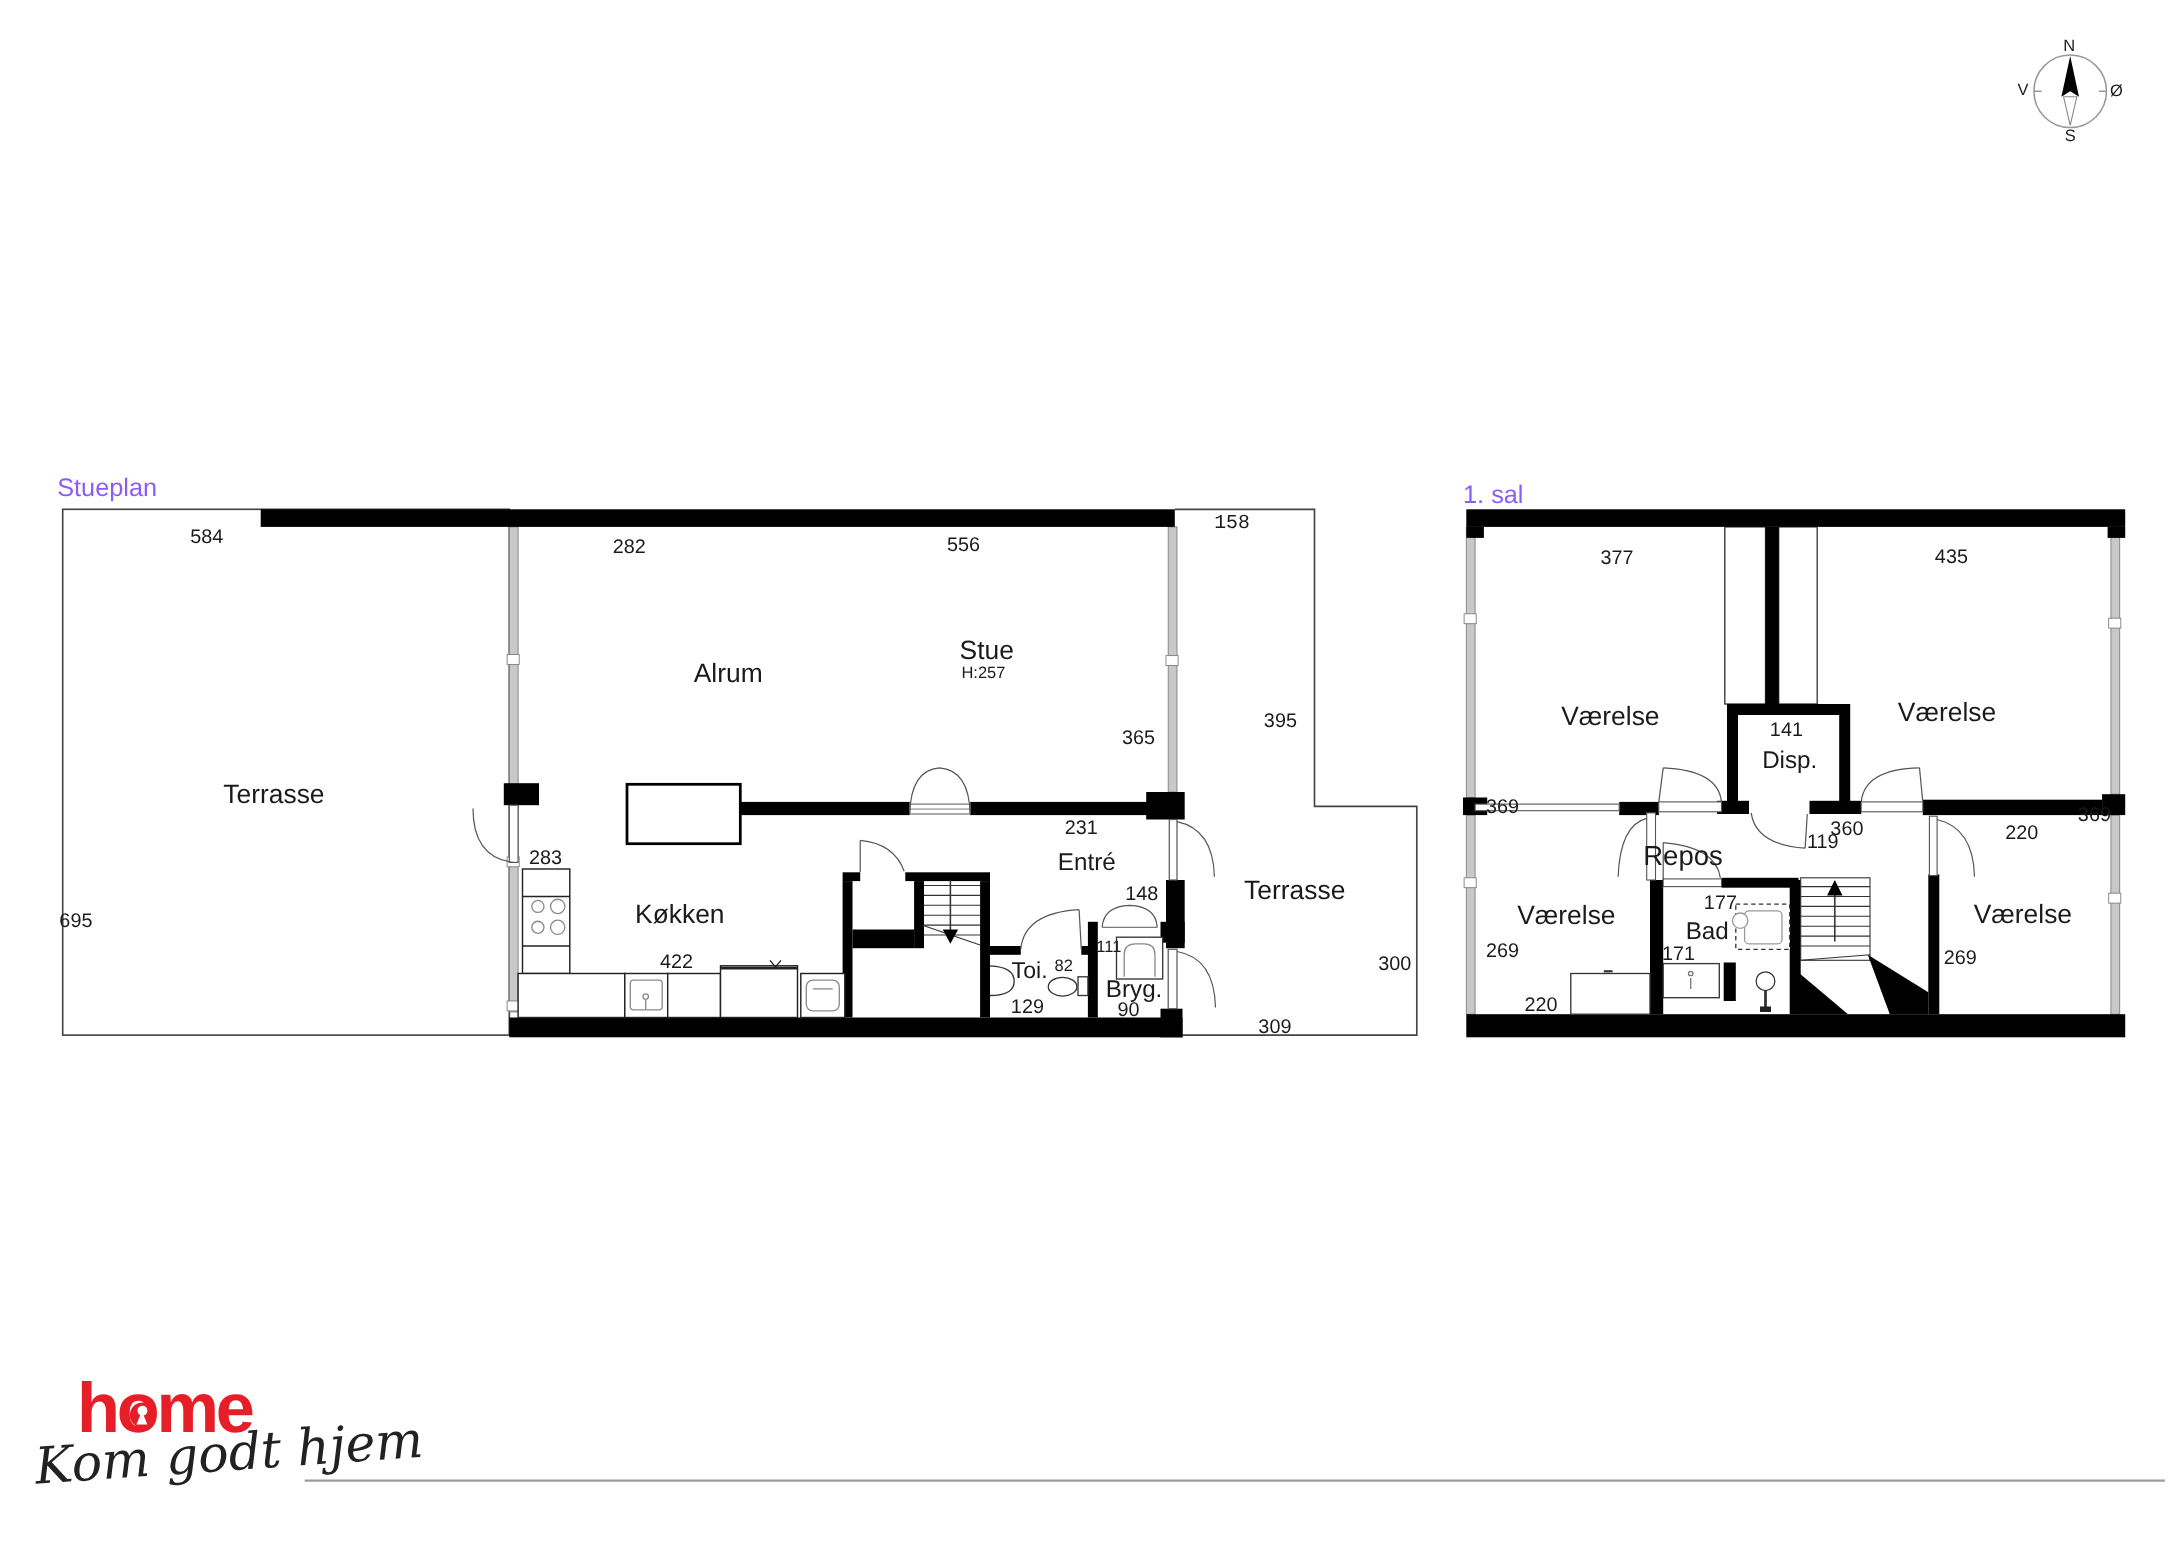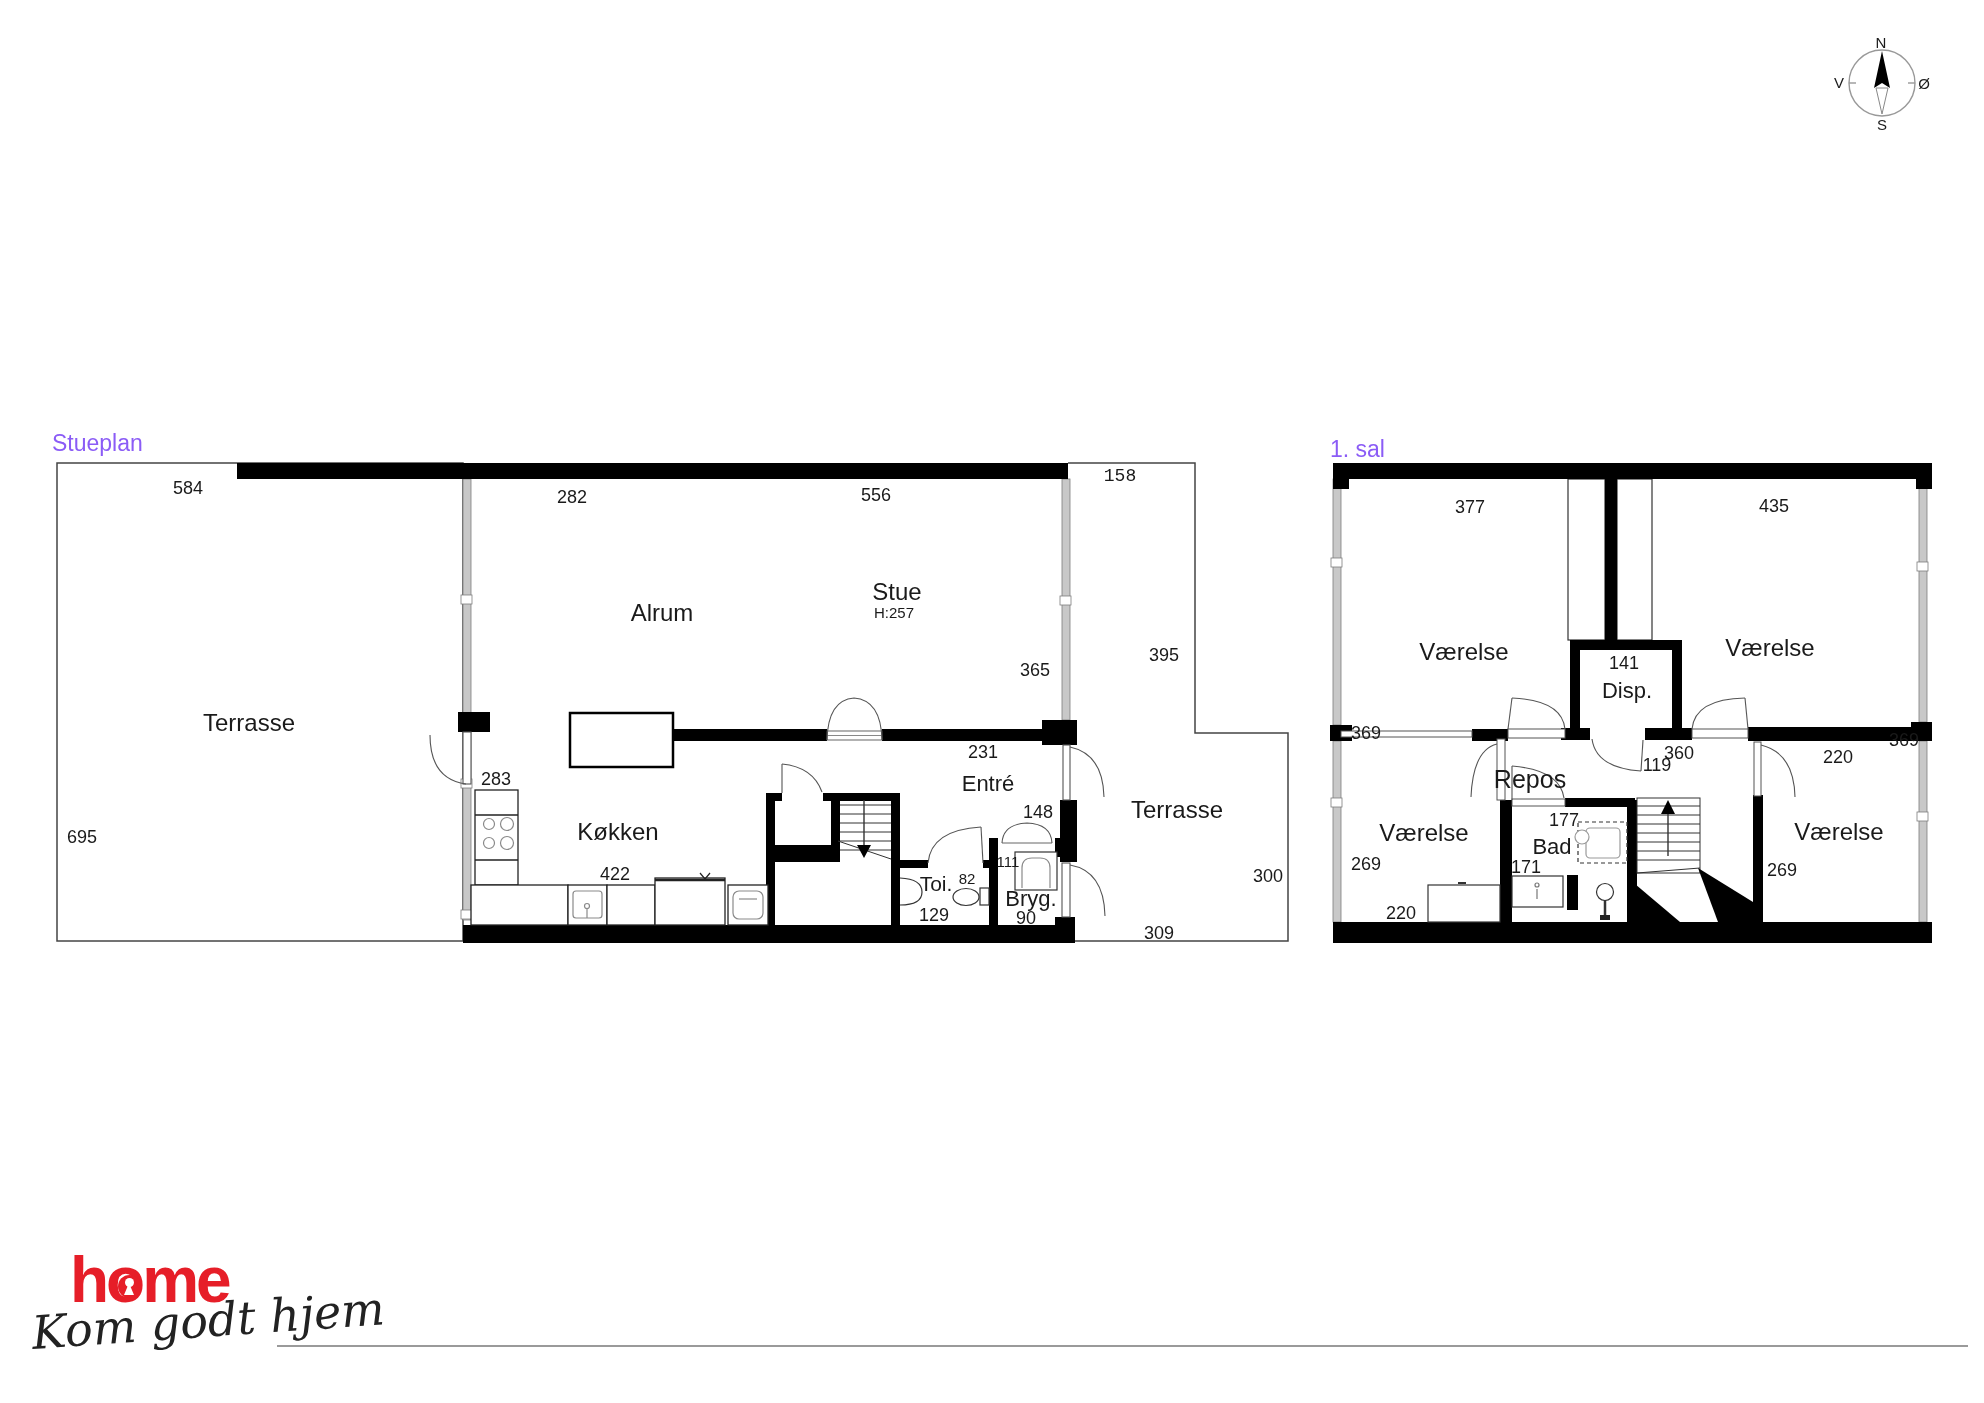--- a/index.html
+++ b/index.html
@@ -241,21 +241,21 @@
   <span class="lbl room" style="left:618px;top:832px;">Køkken</span>
   <span class="lbl" style="left:936px;top:883px;font-size:21px;">Toi.</span>
   <span class="lbl mid" style="left:988px;top:784px;">Entré</span>
   <span class="lbl mid" style="left:1031px;top:899px;">Bryg.</span>
   <span class="lbl room" style="left:1177px;top:810px;">Terrasse</span>
 
   <span class="lbl" style="left:188px;top:488px;">584</span>
   <span class="lbl" style="left:572px;top:497px;">282</span>
   <span class="lbl" style="left:876px;top:495px;">556</span>
   <span class="lbl" style="left:1120px;top:476px;font-family:Liberation Mono, monospace;">158</span>
-  <span class="lbl" style="left:82px;top:837px;">695</span>
+  <span class="lbl" style="left:69px;top:837px;">695</span>
   <span class="lbl" style="left:1035px;top:670px;">365</span>
   <span class="lbl" style="left:1164px;top:655px;">395</span>
   <span class="lbl" style="left:496px;top:779px;">283</span>
   <span class="lbl" style="left:615px;top:874px;">422</span>
   <span class="lbl" style="left:983px;top:752px;">231</span>
   <span class="lbl" style="left:1038px;top:812px;">148</span>
   <span class="lbl small" style="left:1008px;top:861px;">111</span>
   <span class="lbl small" style="left:967px;top:878px;">82</span>
   <span class="lbl" style="left:934px;top:915px;">129</span>
   <span class="lbl" style="left:1026px;top:918px;">90</span>

